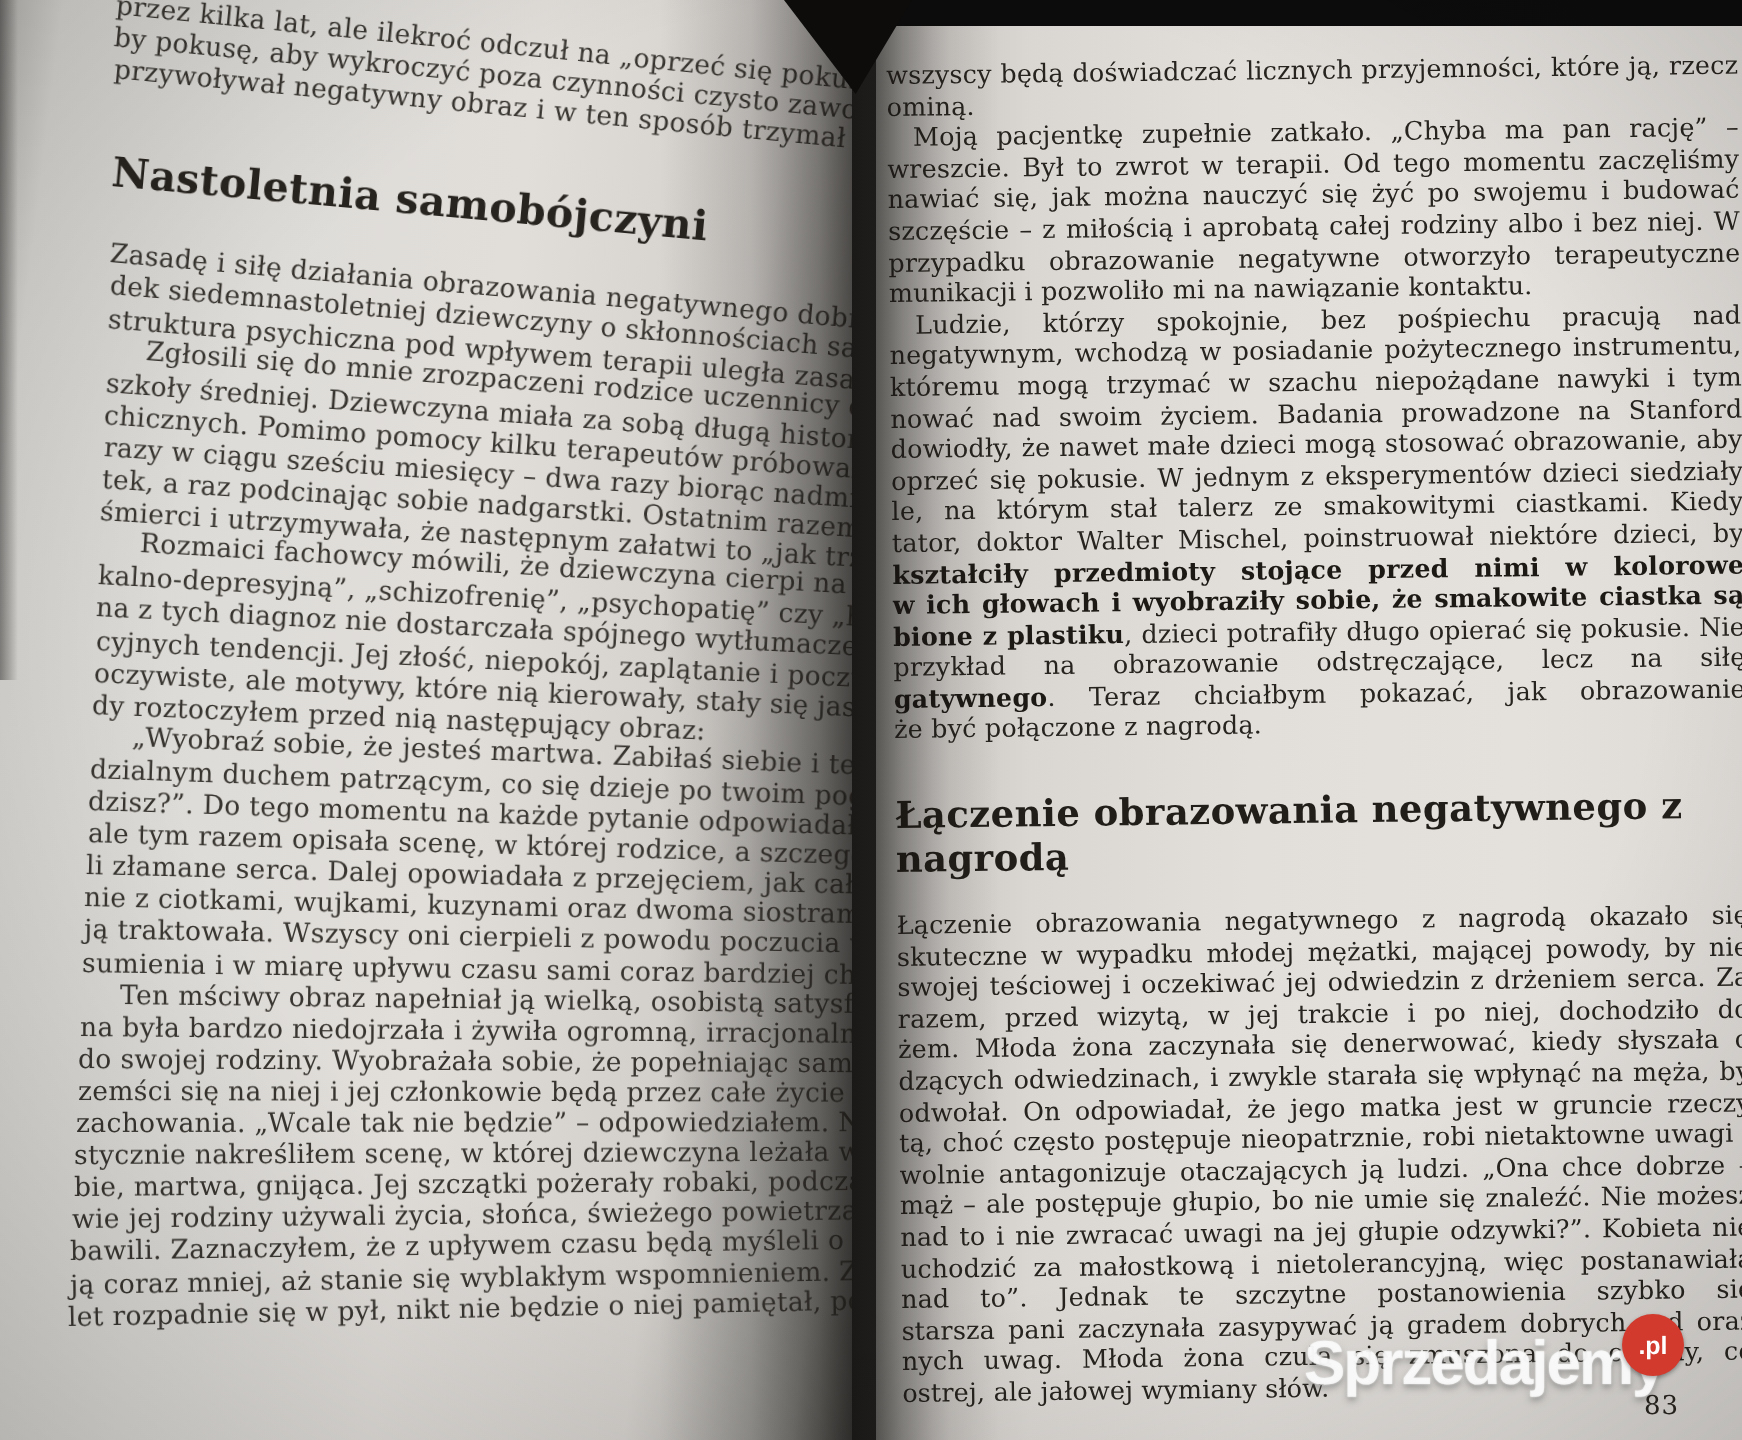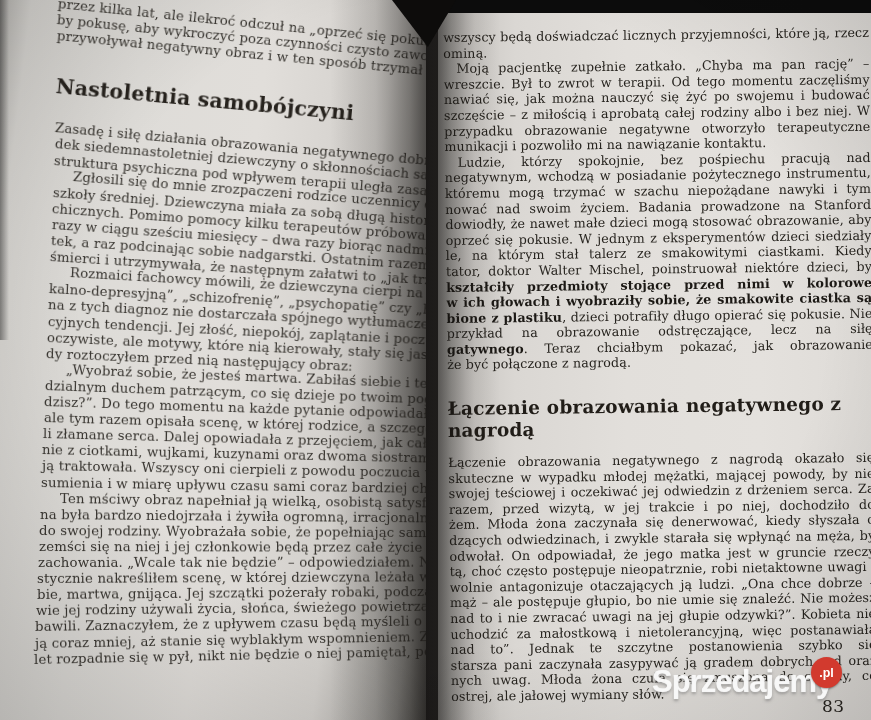--- a/index.html
+++ b/index.html
@@ -43,21 +43,21 @@
     background:radial-gradient(ellipse at 52% 45%,rgba(0,0,0,0) 58%,rgba(0,0,0,.16) 100%);}
 
   
   #wm{left:652px;top:660px;width:210px;height:50px;}
   .wm-text{position:absolute;left:0;top:4px;font-family:"Liberation Sans","DejaVu Sans",sans-serif;
     font-weight:bold;font-size:31px;letter-spacing:-1px;color:rgba(250,250,250,.78);
     text-shadow:0 0 1px rgba(255,255,255,.85),0 2px 3px rgba(95,95,95,.5);}
   .wm-badge{position:absolute;left:159px;top:-3px;width:31px;height:31px;border-radius:50%;
     background:#d23a2e;color:#fff;font:bold 12.5px "Liberation Sans","DejaVu Sans",sans-serif;
     display:flex;align-items:center;justify-content:center;box-shadow:0 1px 2px rgba(0,0,0,.35);}
-  #folio{left:822px;top:696px;font-size:17px;color:#24211d;letter-spacing:.5px;}
+  #folio{left:822px;top:696px;font-size:13px;color:#24211d;letter-spacing:.5px;}
 </style>
 </head>
 <body>
 
 <div class="photo">
 
   <div class="abs" id="leftPage">
     <div class="abs" id="leftText">
         <div class="lp-line" style="left: 58px; top: -4px; transform: rotate(5.8deg);">przez kilka lat, ale ilekroć odczuł na „oprzeć się pokusie”</div>
         <div class="lp-line" style="left: 57px; top: 12.1px; transform: rotate(5.61deg);">by pokusę, aby wykroczyć poza czynności czysto zawodowe, naty</div>

